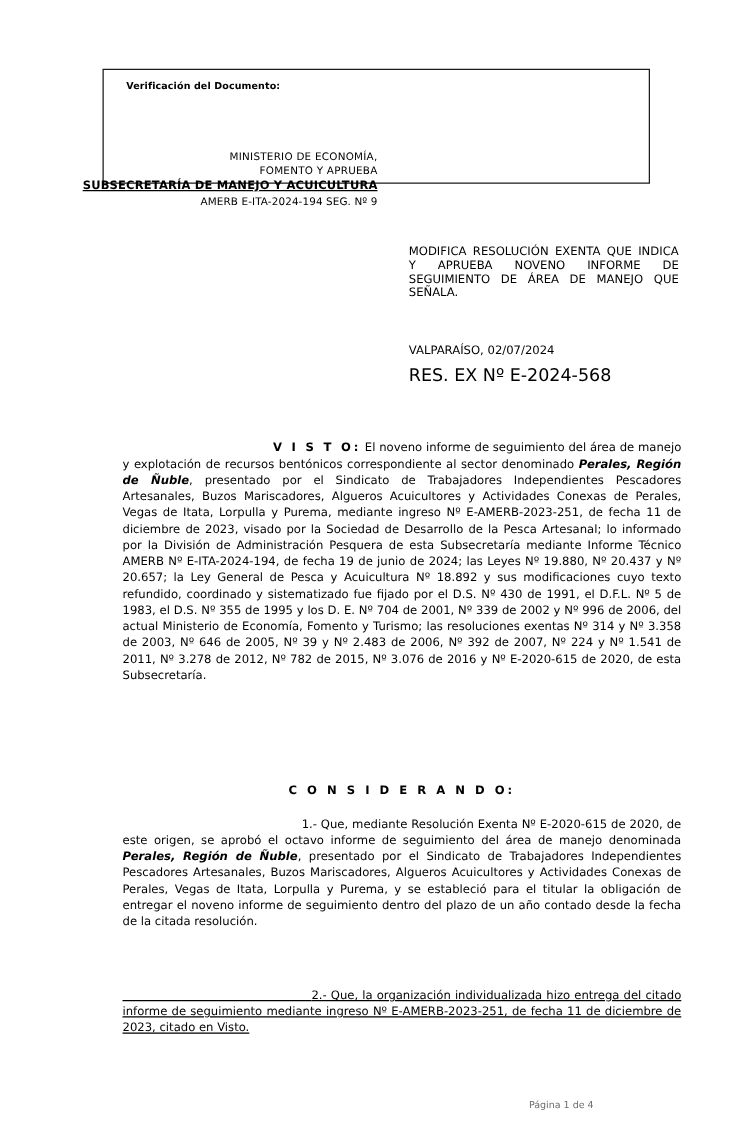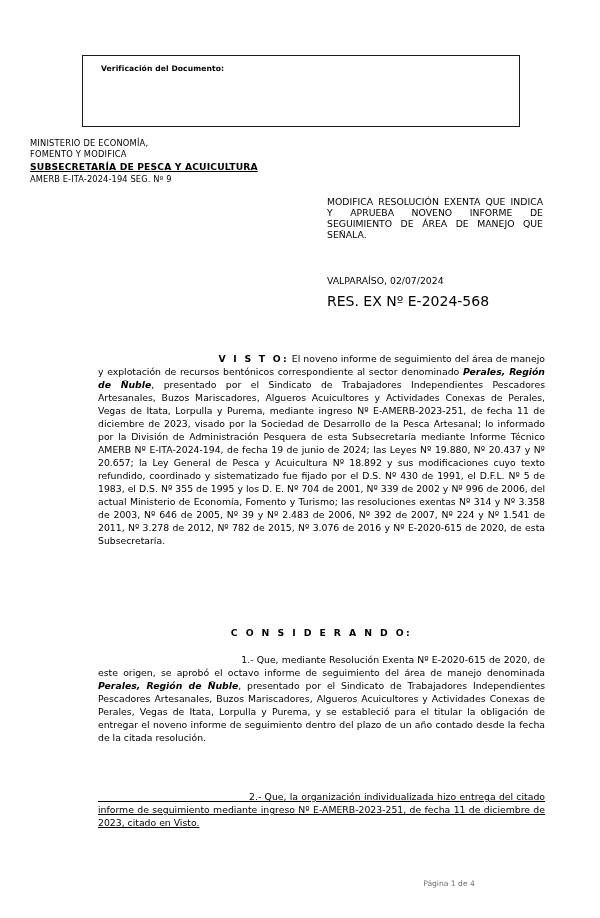--- a/index.html
+++ b/index.html
@@ -15,21 +15,21 @@
     color: #000000;
     overflow: hidden;
   }
 
   
   #verification-box {
     position: absolute;
     left: 82px;
     top: 55px;
     width: 438px;
-    height: 72px;
+    height: 92px;
     border: 1px solid #1a1a1a;
     box-sizing: border-box;
     background: #ffffff;
   }
   #verification-title {
     position: absolute;
     left: 18px;
     top: 8px;
     font-size: 7.6px;
     font-weight: bold;
@@ -55,23 +55,23 @@
     top: 4.6px;
     width: 2.6px;
     height: 2.6px;
     background: #000;
   }
 
   
   #ministry-block {
     position: absolute;
     left: 30px;
-    top: 138px;
+    top: 120px;
     width: 272px;
-    text-align: left;
+    text-align: right;
     font-size: 8.3px;
     line-height: 11.3px;
   }
   #ministry-block .l1, #ministry-block .l2 { letter-spacing: 0.2px; }
   #subsecretaria-line {
     font-weight: bold;
     text-decoration: underline;
     font-size: 9.2px;
     letter-spacing: 0.15px;
     line-height: 12.5px;
@@ -154,22 +154,22 @@
 </style>
 </head>
 <body>
 
 <div id="verification-box">
   <div id="verification-title">Verificación del Documento:</div>
 </div>
 
 <div id="ministry-block">
   <div class="l1">MINISTERIO DE ECONOMÍA,</div>
-  <div class="l2">FOMENTO Y MODIFICA</div>
-  <div id="subsecretaria-line">SUBSECRETARÍA DE PESCA Y ACUICULTURA</div>
+  <div class="l2">FOMENTO Y APRUEBA</div>
+  <div id="subsecretaria-line">SUBSECRETARÍA DE MANEJO Y ACUICULTURA</div>
   <div id="amerb-line">AMERB E-ITA-2024-194 SEG. Nº 9</div>
 </div>
 
 <div id="subject-block">MODIFICA RESOLUCIÓN EXENTA QUE INDICA Y APRUEBA NOVENO INFORME DE SEGUIMIENTO DE ÁREA DE MANEJO QUE SEÑALA.</div>
 
 <div id="place-date">VALPARAÍSO, 02/07/2024</div>
 
 <div id="res-number">RES. EX Nº E-2024-568</div>
 
 <div class="body-par" id="visto-par">

